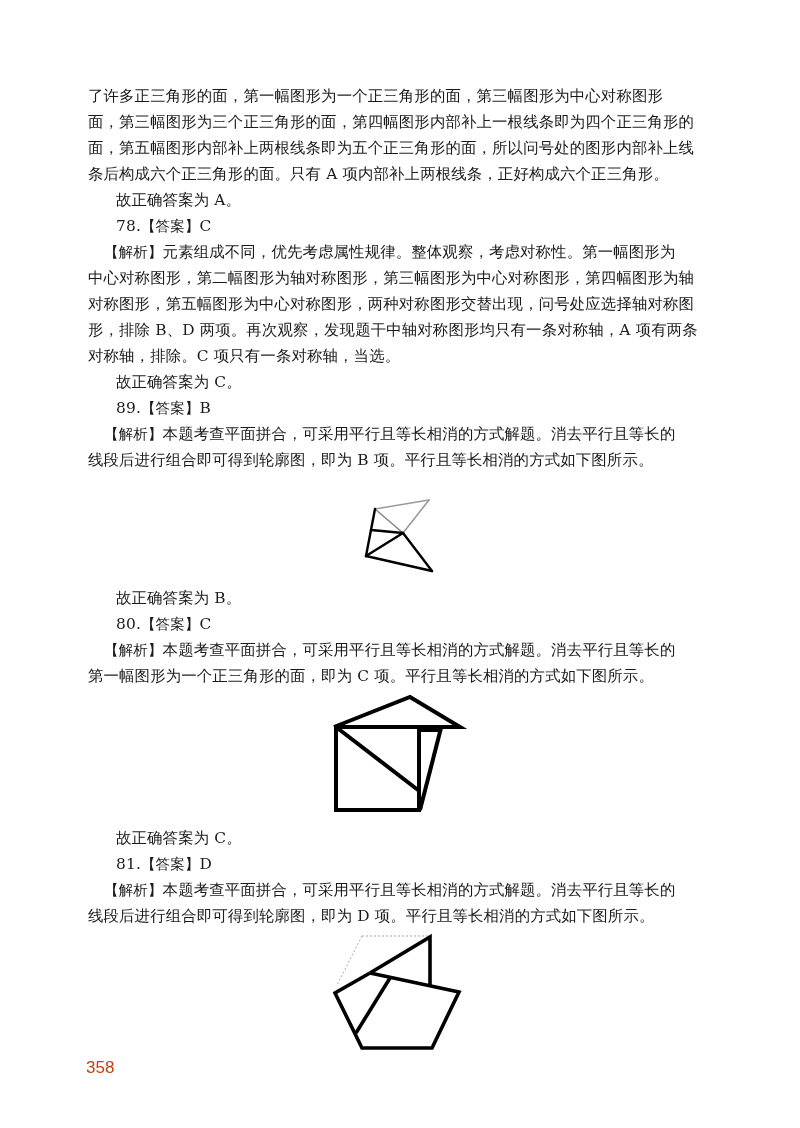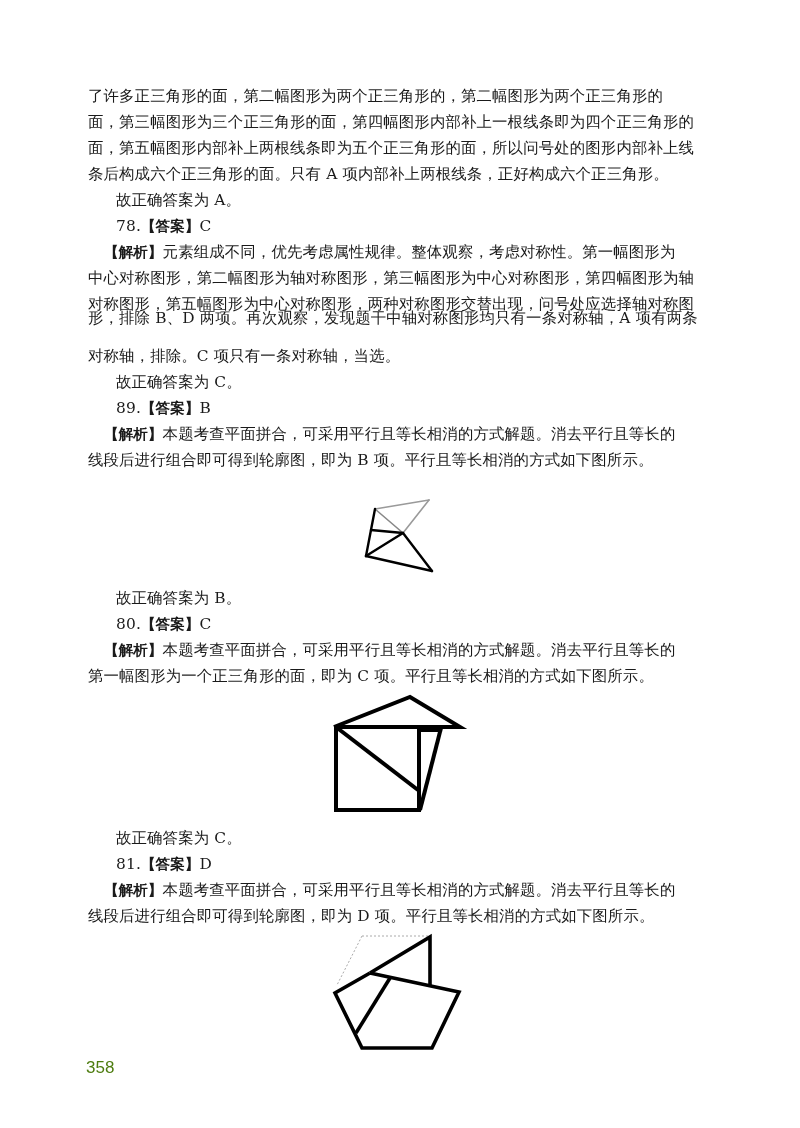--- a/index.html
+++ b/index.html
@@ -3,45 +3,45 @@
 <meta charset="utf-8">
 <style>
   html, body { margin: 0; padding: 0; background: #ffffff; }
   body { width: 800px; height: 1128px; position: relative; overflow: hidden;
          font-family: "DejaVu Serif", "Liberation Serif", serif; color: #1a1a1a; }
   .page { position: absolute; left: 0; top: 0; width: 800px; height: 1128px; }
   .line { position: absolute; left: 88px; width: 620px; font-size: 15.4px; line-height: 20px;
           white-space: nowrap; letter-spacing: 0.15px; }
   .indent { left: 116px; }
   .indent-s { left: 104px; }
-  .bold { font-weight: bold; font-family: "DejaVu Sans", "Liberation Sans", sans-serif; font-size: 14.5px; }
+  .bold { font-weight: normal; font-family: "DejaVu Sans", "Liberation Sans", sans-serif; font-size: 14.5px; }
   .figure { position: absolute; }
   .pagenum { position: absolute; left: 86px; top: 1058px; font-family: "Liberation Sans", "DejaVu Sans", sans-serif;
-             font-size: 17px; color: #4d7c0f; }
+             font-size: 17px; color: #c2410c; }
 </style>
 </head>
 <body>
 
 <div class="page">
 
-  <div class="line" style="top:86px">了许多正三角形的面，第二幅图形为两个正三角形的，第二幅图形为两个正三角形的</div>
+  <div class="line" style="top:86px">了许多正三角形的面，第一幅图形为一个正三角形的面，第三幅图形为中心对称图形</div>
   <div class="line" style="top:112px">面，第三幅图形为三个正三角形的面，第四幅图形内部补上一根线条即为四个正三角形的</div>
   <div class="line" style="top:138px">面，第五幅图形内部补上两根线条即为五个正三角形的面，所以问号处的图形内部补上线</div>
   <div class="line indent" style="top:190px">故正确答案为 A。</div>
   <div class="line" style="top:164px">条后构成六个正三角形的面。只有 A 项内部补上两根线条，正好构成六个正三角形。</div>
 
   <div class="line indent" style="top:216px">
     <span>78.</span><span class="bold">【答案】</span><span>C</span>
   </div>
   <div class="line indent-s" style="top:242px">
     <span class="bold">【解析】</span><span>元素组成不同，优先考虑属性规律。整体观察，考虑对称性。第一幅图形为</span>
   </div>
   <div class="line" style="top:268px">中心对称图形，第二幅图形为轴对称图形，第三幅图形为中心对称图形，第四幅图形为轴</div>
   <div class="line" style="top:294px">对称图形，第五幅图形为中心对称图形，两种对称图形交替出现，问号处应选择轴对称图</div>
-  <div class="line" style="top:308px">形，排除 B、D 两项。再次观察，发现题干中轴对称图形均只有一条对称轴，A 项有两条</div>
+  <div class="line" style="top:320px">形，排除 B、D 两项。再次观察，发现题干中轴对称图形均只有一条对称轴，A 项有两条</div>
   <div class="line" style="top:346px">对称轴，排除。C 项只有一条对称轴，当选。</div>
   <div class="line indent" style="top:372px">故正确答案为 C。</div>
 
   <div class="line indent" style="top:398px">
     <span>89.</span><span class="bold">【答案】</span><span>B</span>
   </div>
   <div class="line indent-s" style="top:424px">
     <span class="bold">【解析】</span><span>本题考查平面拼合，可采用平行且等长相消的方式解题。消去平行且等长的</span>
   </div>
   <div class="line" style="top:450px">线段后进行组合即可得到轮廓图，即为 B 项。平行且等长相消的方式如下图所示。</div>

